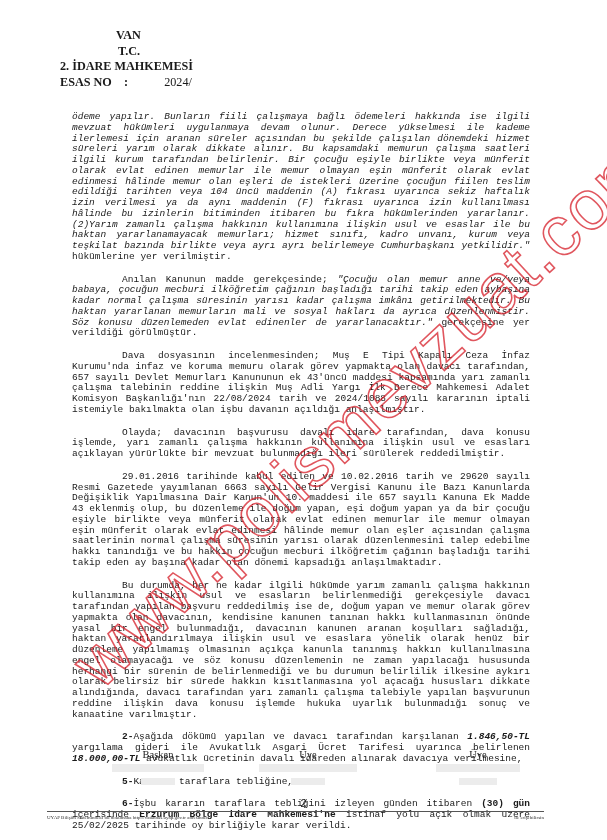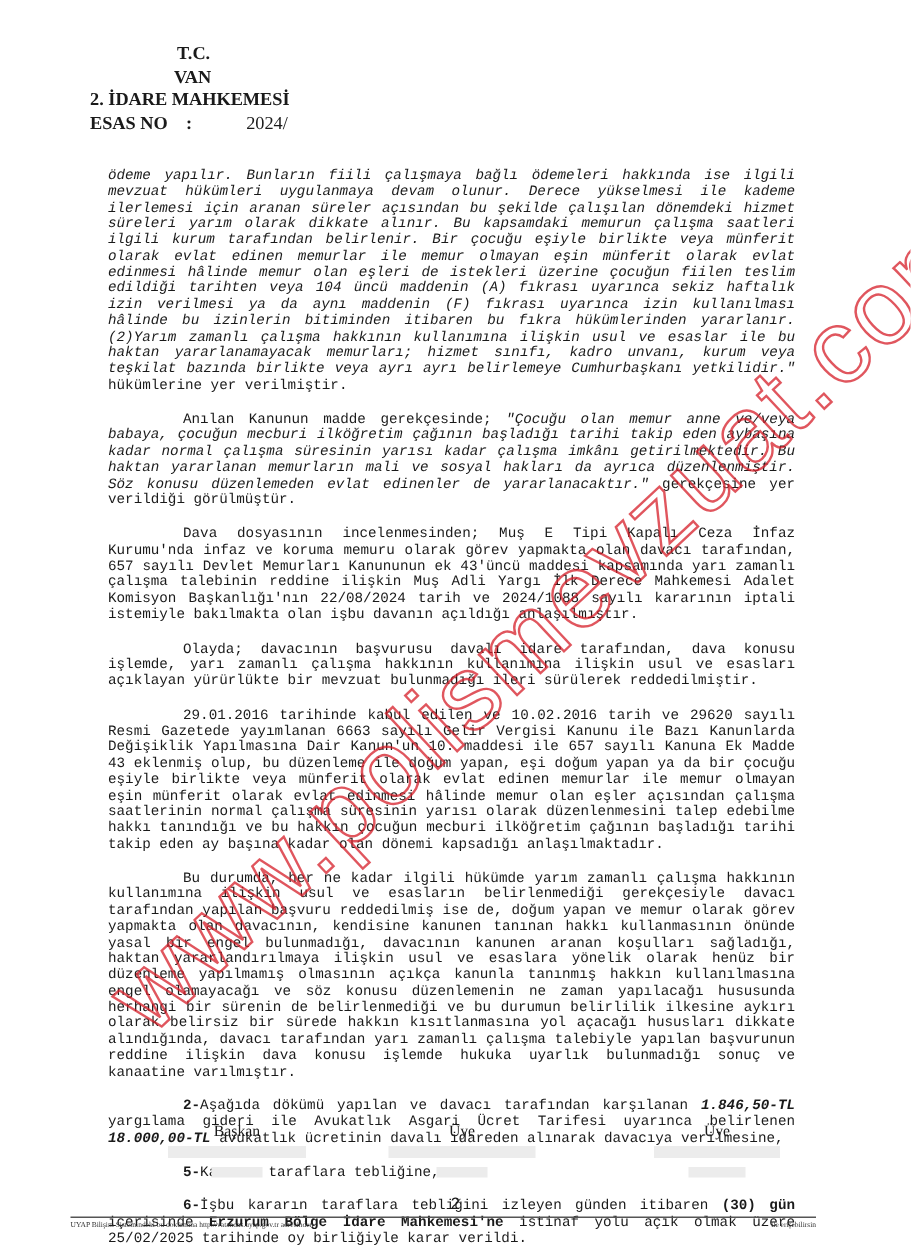--- a/index.html
+++ b/index.html
@@ -28,22 +28,22 @@
   .wm { position: absolute; left: -10px; top: 395px; width: 700px; transform: rotate(-43deg); transform-origin: center;
         font-family: "Liberation Sans", sans-serif; font-size: 70px; font-weight: normal; letter-spacing: 2px;
         color: rgba(220, 30, 40, 0.0); -webkit-text-stroke: 1.6px rgba(214, 30, 40, 0.75); white-space: nowrap; pointer-events: none; }
 </style>
 </head>
 <body>
 
 <div class="page">
 
   <div class="header">
+    <div class="row c2">VAN</div>
     <div class="row c1">T.C.</div>
-    <div class="row c2">VAN</div>
     <div class="row">2. İDARE MAHKEMESİ</div>
     <div class="row">
       <span>ESAS NO</span>&nbsp;&nbsp;&nbsp;&nbsp;<span>:</span>
       <span class="norm">2024/</span>
     </div>
   </div>
 
   <div class="body">
     <p><span class="it">ödeme yapılır. Bunların fiili çalışmaya bağlı ödemeleri hakkında ise ilgili mevzuat hükümleri uygulanmaya devam olunur. Derece yükselmesi ile kademe ilerlemesi için aranan süreler açısından bu şekilde çalışılan dönemdeki hizmet süreleri yarım olarak dikkate alınır. Bu kapsamdaki memurun çalışma saatleri ilgili kurum tarafından belirlenir. Bir çocuğu eşiyle birlikte veya münferit olarak evlat edinen memurlar ile memur olmayan eşin münferit olarak evlat edinmesi hâlinde memur olan eşleri de istekleri üzerine çocuğun fiilen teslim edildiği tarihten veya 104 üncü maddenin (A) fıkrası uyarınca sekiz haftalık izin verilmesi ya da aynı maddenin (F) fıkrası uyarınca izin kullanılması hâlinde bu izinlerin bitiminden itibaren bu fıkra hükümlerinden yararlanır. (2)Yarım zamanlı çalışma hakkının kullanımına ilişkin usul ve esaslar ile bu haktan yararlanamayacak memurları; hizmet sınıfı, kadro unvanı, kurum veya teşkilat bazında birlikte veya ayrı ayrı belirlemeye Cumhurbaşkanı yetkilidir."</span><span> hükümlerine yer verilmiştir.</span></p>
     <p class="ind"><span>Anılan Kanunun madde gerekçesinde; </span><span class="it">"Çocuğu olan memur anne ve/veya babaya, çocuğun mecburi ilköğretim çağının başladığı tarihi takip eden aybaşına kadar normal çalışma süresinin yarısı kadar çalışma imkânı getirilmektedir. Bu haktan yararlanan memurların mali ve sosyal hakları da ayrıca düzenlenmiştir. Söz konusu düzenlemeden evlat edinenler de yararlanacaktır."</span><span> gerekçesine yer verildiği görülmüştür.</span></p>

